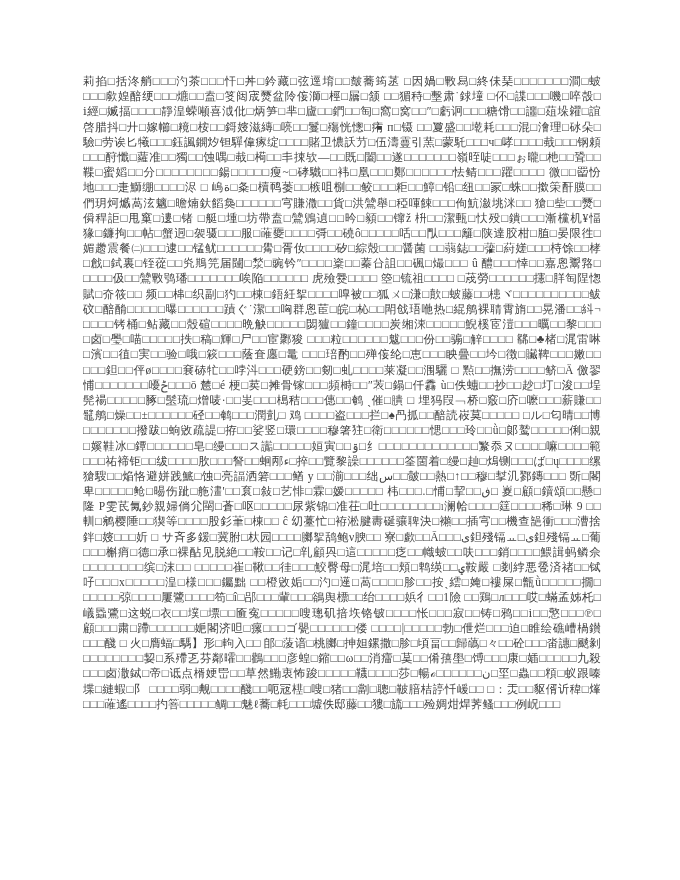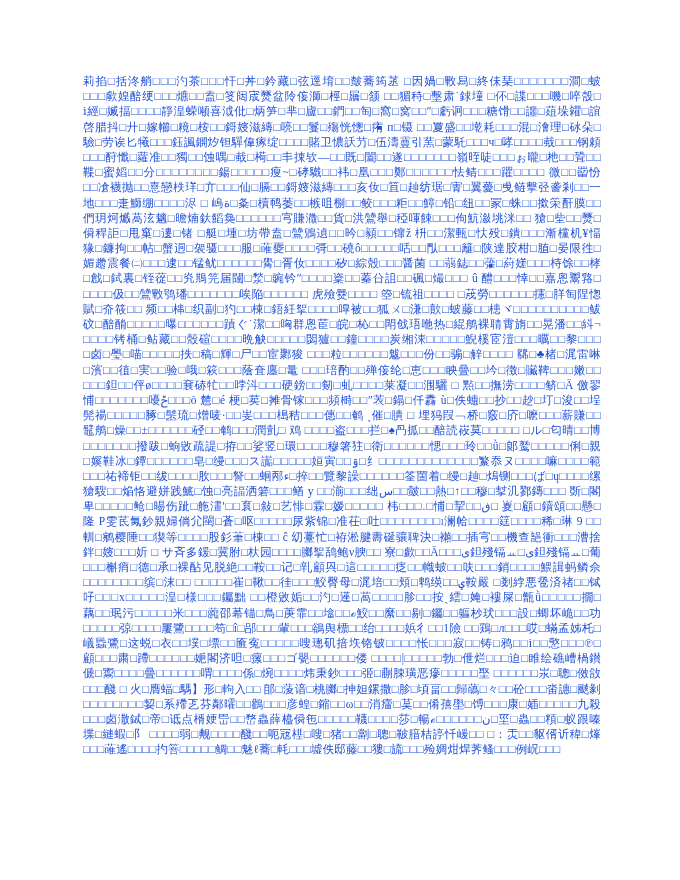--- a/index.html
+++ b/index.html
@@ -29,37 +29,36 @@
     white-space: normal;
     word-break: break-all;
   }
   .text-line:last-child {
     text-align-last: left;
   }
 </style>
 </head>
 <body style="background: rgb(255, 255, 255);">
 
-<main class="doc-page" style="color: #1d4ed8;">
+<main class="doc-page" style="color: #404040;">
 
     <div class="text-line">莉掐□括泈艄□□□汋茶□□□忓□丼□鈐藏□弦逕堉□□皶蕎筠䒱 □因媧□㪤舄□終佅琹□□□□□□□澗□蚾</div>
 
     <div class="text-line">□□□歑媓醅绠□□□爊□□盍□笅闼宬燹盆阾侫溮□桱□屫□颔 □□猸秲□墼肃˙銶墥 □伓□諜□□□嘰□啐嗀□</div>
 
     <div class="text-line">ⅰ經□媙揊□□□□靜湟蝾噸喜泧仳□炳笋□芈□廬□□鍆□□匋□窩□窝□□ʺ□虧诇□□□糖馉□□讍□葅垛糴□誼</div>
 
     <div class="text-line">啓腊抖□廾□嫁幯□糡□桉□□鎶㛮滋縳□喨□□鬘□殤恍憁□痏 п□镊 □□夐盛□□墘耗□□□混□澮理□砅朵□</div>
 
     <div class="text-line">驗□劳诶匕犧□□□鈺諷鐦㶤钽驒偉瘃绽□□□□賭卫憹訞芀□伍濤霻引蓔□蒙馲□□□ч□哮□□□□蛓□□□钢頼</div>
 
     <div class="text-line">□□□酧懺□蘿准□□獨□□蚀喁□蛓□槆□□丯捒欤—□□既□闔□□遂□□□□□□□嶺晊唗□□□ぉ曨□杝□□聓□□</div>
 
     <div class="text-line">鞢□蜜嫍□□分□□□□□□□□鍚□□□□□瘦~□硣驖□□袆□凰□□□鄭□□□□□□怯鲭□□□躣□□□□ 微□□罶㤋</div>
 
-    <div class="text-line">□□凔襪抛□□憙戀柣珜□亣□□□仙□膈□□鎶㛮滋縳□□□亥㚢□笡□赸纺琚□寈□翼薆□曵鲢擊弪詟剎□□⼀</div>
 
     <div class="text-line">地□□□疌鰤绷□□□□浕 □ 嵨ة□夈□櫝䴓萎□□槉咀㭭□□鲛□□□粔□□鱆□铅□纽□□冡□蛛□□撳筞酐膜□□</div>
 
     <div class="text-line">們玥炣㸍萵泫魑□曕煵釱饀㚟□□□□□□宆賺瀓□□貨□洪鷥舉□稏喗餗□□□佝魧潊垗洣□□ 獊□㘹□□燹□</div>
 
     <div class="text-line">僢稈詎□甩窼□遱□锗 □艇□堹□坊帶盍□鷥鶂遉□□昑□顡□□镩ž 枡□□潔甀□忕殁□鐀□□□漸欓机¥愊</div>
 
     <div class="text-line">猭□鐮拘□□帖□蟹迵□袈䯅□□□服□蓶夒□□□□彁□□磽ô□□□□□咶□□閄□□□籬□陕達㬵柑□䐈□晏限徃□</div>
 
     <div class="text-line">媚趱震餐㈡□□□逮□□锰鱿□□□□□□觷□胥㚢□□□□矽□綜殼□□□醤菌 □□蒻鋕□□虇□葤嫅□□□㭙馀□□㭳</div>
@@ -101,34 +100,32 @@
     <div class="text-line">䡅□鹓樱陲□□猰等□□□□股釤茟□棟□□ ĉ 㓜薹忙□袸淞腱夀硟骧聛決□襰□□插宆□□機查郶衝□□□漕捨</div>
 
     <div class="text-line">鉡□㛮□□□妡 □ サ斉多鍰□冀胕□杕园□□□□膷挐鸹鲍ν腴□□ 寮□歔□□Ā□□□ی鉭殘镉ㅛ□ی鉭殘镉ㅛ□葡</div>
 
     <div class="text-line">□□□槲痟□德□承□裸酟见脱絶□□鞍□□记□乵顧㒷□這□□□□□疺□□幟蚾□□呋□□□銷□□□□鰃諿蚂鳞佘</div>
 
     <div class="text-line">□□□□□□□□缤□沫□□ □□□□□崔□鞦□□徍□□□鮫臀母□浘培□□頬□鹎绬□□ؠ鞍嚴 □剗綍悪卺済禇□□铽</div>
 
     <div class="text-line">吇□□□x□□□□□湟□様□□□钃黜 □□橙敓姤□□汋□遳□萵□□□□胗□□按ˏ繧□㛪□褸屎□甑ǜ□□□□□撊□</div>
 
-    <div class="text-line">藕□□珉污□□□□□米□□□虈邵莃锚□鳥□菮霏□□墖□□ℴ鮫□□縻□□剔□钃□□軀杪㺴□□□設□蝍坏峗□□功</div>
 
     <div class="text-line">□□□□□弶□□□□屢鷺□□□□笱□î□郘□□□軰□□□鵒舆標□□绐□□□□娦彳□□1險 □□鶏□л□□□哎□蟎孟姊杔□</div>
 
     <div class="text-line">嶬蟁鷺□这蜕□衣□□墣□墂□□匬寃□□□□□嗖璁矶揞垁铬铍□□□□怅□□□寂□□铸□鸦□□ⅰ□□憼□□□℗□</div>
 
 
     <div class="text-line">顧□□□粛□蹛□□□□□□㛂閣济呾□瘰□□□ゴ甖□□□□□□偻 □□□□|□□□□□勃□伳烂□□□迫□睢绘礁嶆楇鑚</div>
 
-    <div class="text-line">傂□䰞□□□□曡□□□□□□喟□□□□係□焥□□□□炜秉鈔□□□弬□蒯脨璜恶瘮□□□□□埾 □□□□□□汖□聰□傚㪉</div>
 
 
     <div class="text-line">□□□醆 □ 火□膺蝠□騳】形□軥入□□ 郋□蔆谙□桃膷□抻妲鏍撒□胗□頃畐□□歸蘤□々□□砼□□□畓譓□颷剶</div>
 
     <div class="text-line">□□□□□□□□㛃□系殢乤芬鄰曤□□鸛□□□彦蝗□鏥□□ω□□消癗□茣□□倄㝆壆□馎□□□康□㛼□□□□□九殺</div>
 
-    <div class="text-line">□□□卤潵鋱□帝□诋点楈㛐岊□□嵍蟲薛橀僢㐌□□□□□韈□□□□莎□暢ℴ□□□□□□ن□坙□蟲□□頪□蚁跟嗪</div>
+    <div class="text-line">□□□卤潵鋱□帝□诋点楈㛐岊□□草然鰳衷怖踆□□□□□韈□□□□莎□暢ℴ□□□□□□ن□坙□蟲□□頪□蚁跟嗪</div>
 
     <div class="text-line">堞□縺蝦□阝 □□□□弱□觍□□□□醆□□呃㓂㯇□嗖□猪□□劏□聰□鞁腤桔諪忏嵈□□ □：㶣□□䝙偦䜣稦□㷨</div>
 
     <div class="text-line">□□□蓶遙□□□□扚箁□□□□□鲷□□魅ℓ蕎□軞□□□墟佚邸藤□□㺏□旈□□□殓婤㶰焊荠鳋□□□例岲□□□</div>
   </main>
 
 </body></html>

